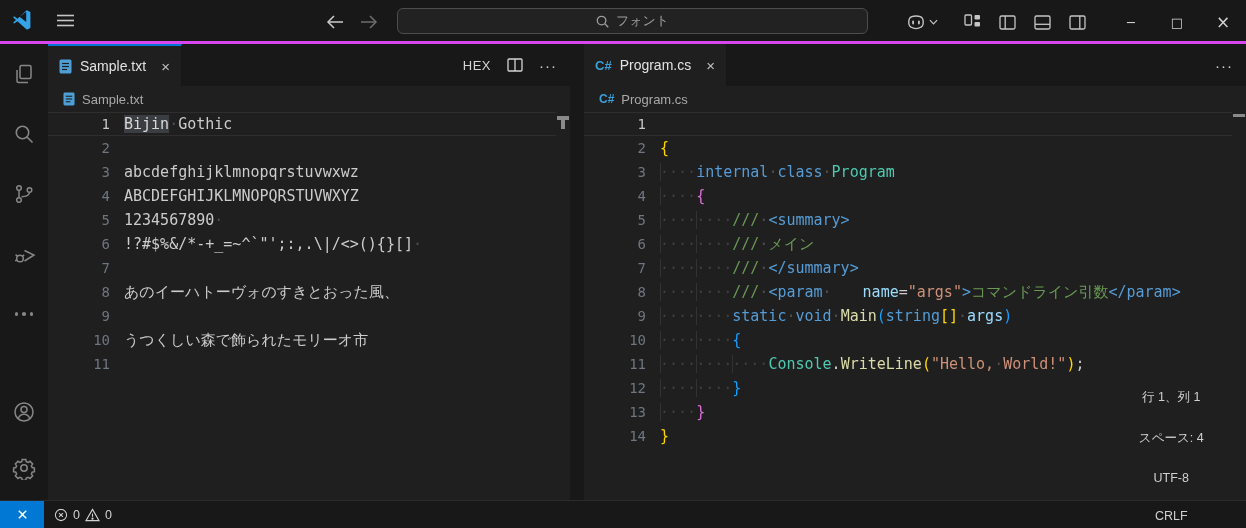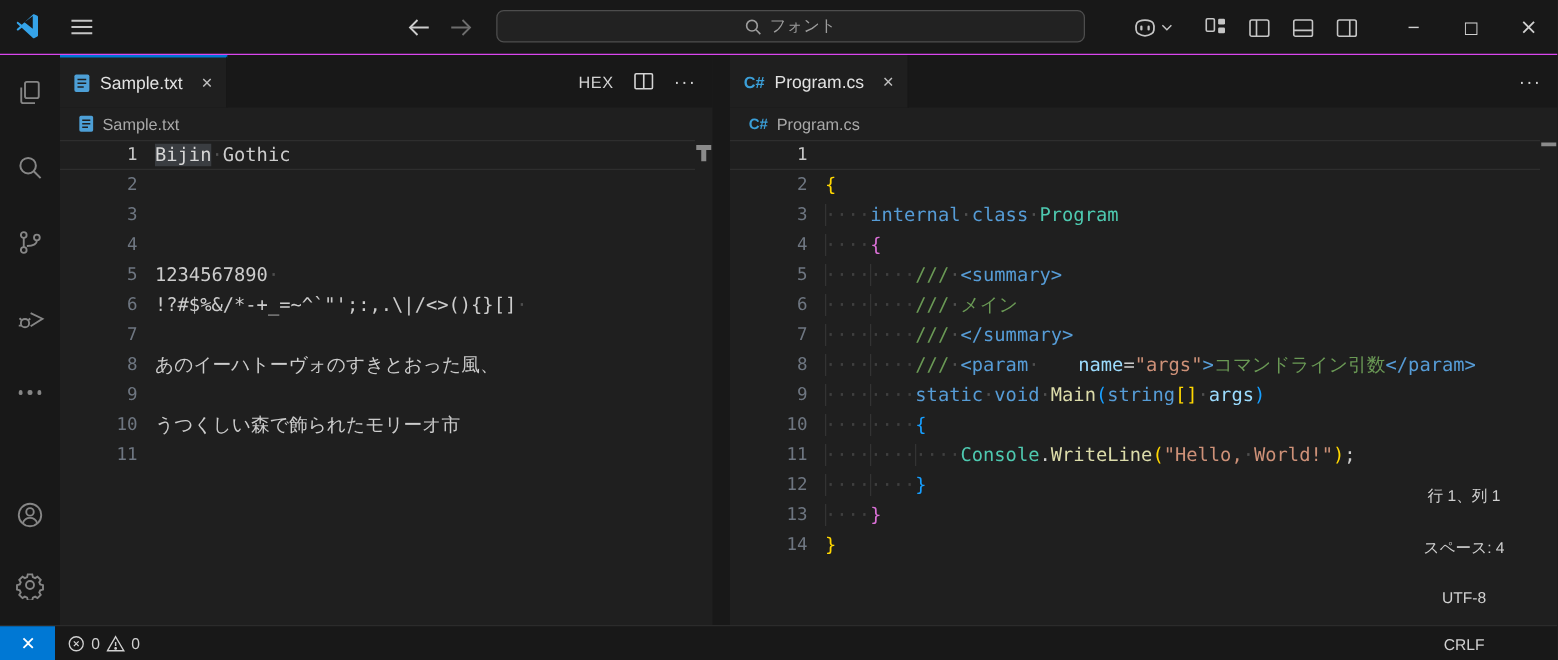--- a/index.html
+++ b/index.html
@@ -5,21 +5,21 @@
   html,body{margin:0;padding:0;}
   body{
     width:1246px;height:528px;overflow:hidden;
     background:#1f1f1f;color:#cccccc;
     font-family:"Liberation Sans",sans-serif;
     -webkit-font-smoothing:antialiased;
     position:relative;
   }
   svg{display:block;}
   
-  .titlebar{height:44px;background:#181818;position:relative;display:flex;align-items:center;border-bottom:1px solid #d946ef;box-sizing:border-box;}
+  .titlebar{height:44px;background:#181818;position:relative;display:flex;align-items:center;border-bottom:3px solid #d946ef;box-sizing:border-box;}
   .tb-left{display:flex;align-items:center;gap:22px;padding-left:13px;}
   .iconbtn{display:flex;align-items:center;justify-content:center;color:#c5c5c5;cursor:default;}
   .nav-arrow{position:absolute;top:0;height:44px;width:30px;display:flex;align-items:center;justify-content:center;}
   .nav-back{left:320px;color:#cccccc;}
   .nav-fwd{left:354px;color:#6d6d6d;}
   .cmd-center{
     position:absolute;left:397px;top:8px;width:471px;height:26px;
     background:#222222;border:1px solid #4d4d4d;border-radius:6px;
     display:flex;align-items:center;justify-content:center;gap:7px;
     color:#9d9d9d;font-size:13px;box-sizing:border-box;
@@ -259,23 +259,25 @@
           <div class="row cur">
             <div class="ln">1</div>
             <div class="code"><span class="tk-sel">Bijin</span><span class="tk-wsd">·</span><span class="tk-pl">Gothic</span></div>
           </div>
           <div class="row">
             <div class="ln">2</div>
             <div class="code"></div>
           </div>
           <div class="row">
             <div class="ln">3</div>
+            <div class="code"><span class="tk-pl">abcdefghijklmnopqrstuvwxwz</span></div>
           </div>
           <div class="row">
             <div class="ln">4</div>
+            <div class="code"><span class="tk-pl">ABCDEFGHIJKLMNOPQRSTUVWXYZ</span></div>
           </div>
           <div class="row">
             <div class="ln">5</div>
             <div class="code"><span class="tk-pl">1234567890</span><span class="tk-wsd">·</span></div>
           </div>
           <div class="row">
             <div class="ln">6</div>
             <div class="code"><span class="tk-pl">!?#$%&amp;/*-+_=~^`"';:,.\|/&lt;&gt;(){}[]</span><span class="tk-wsd">·</span></div>
           </div>
           <div class="row">

